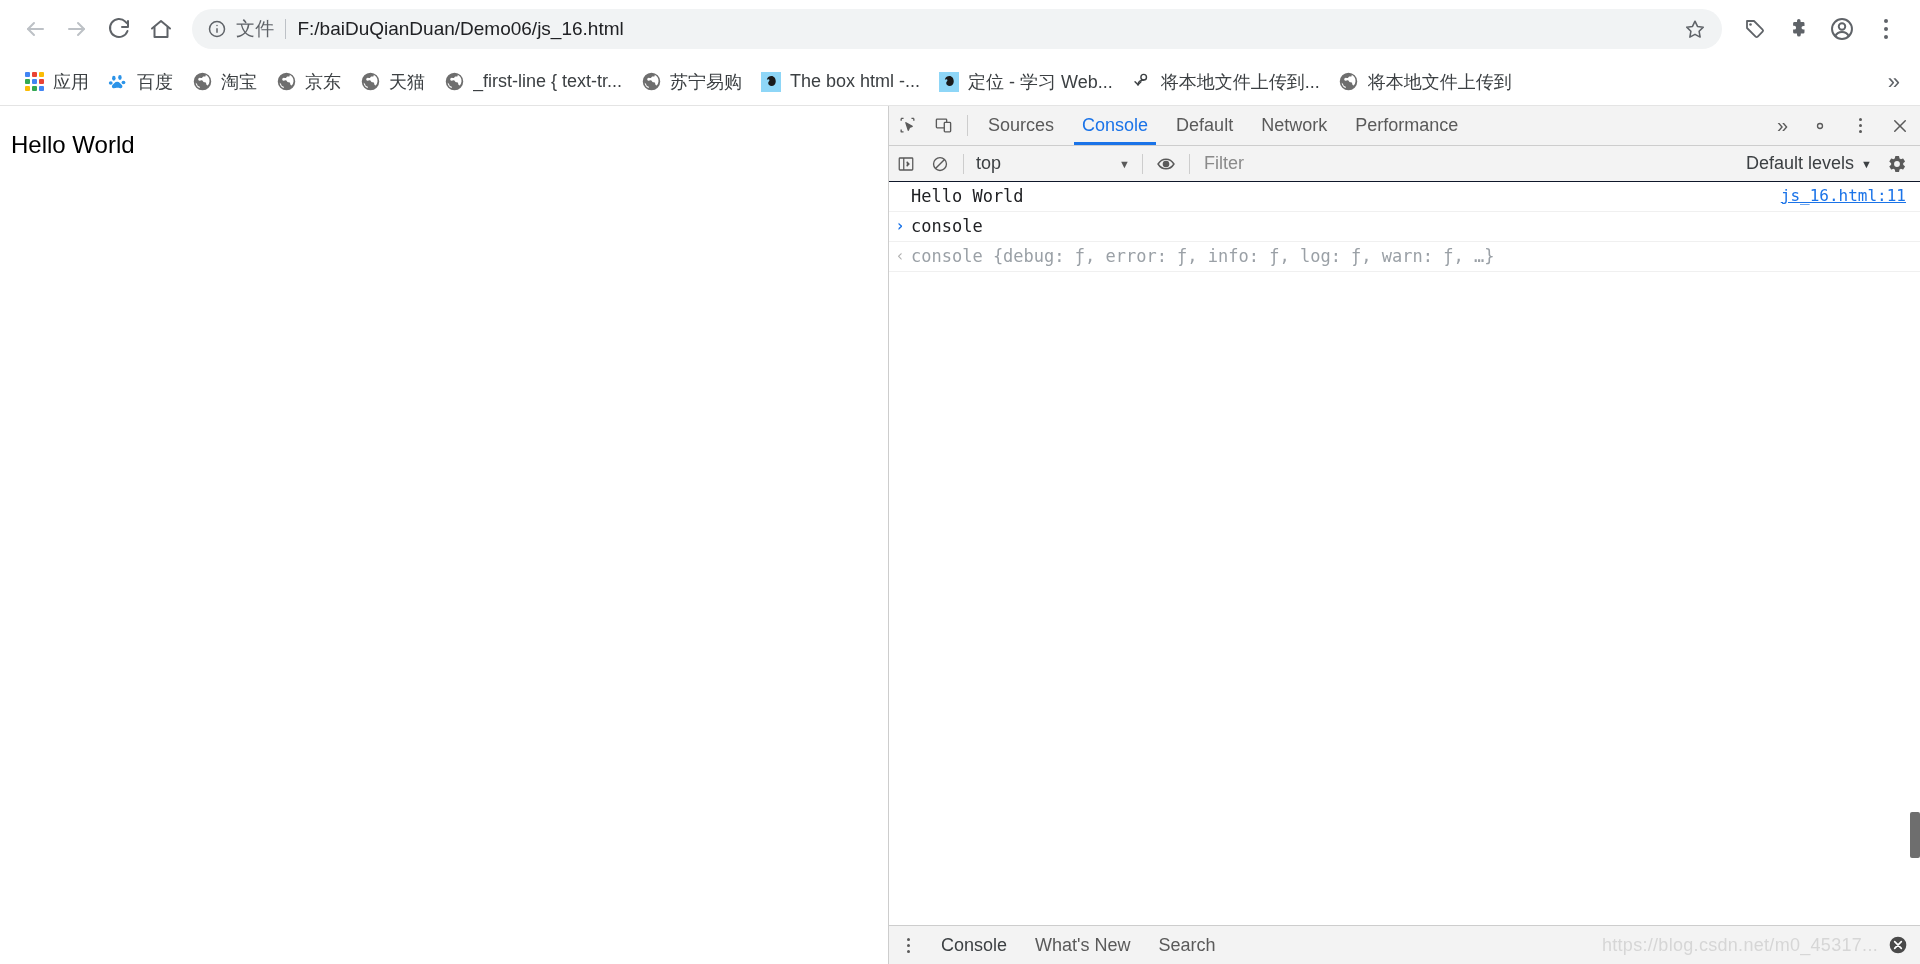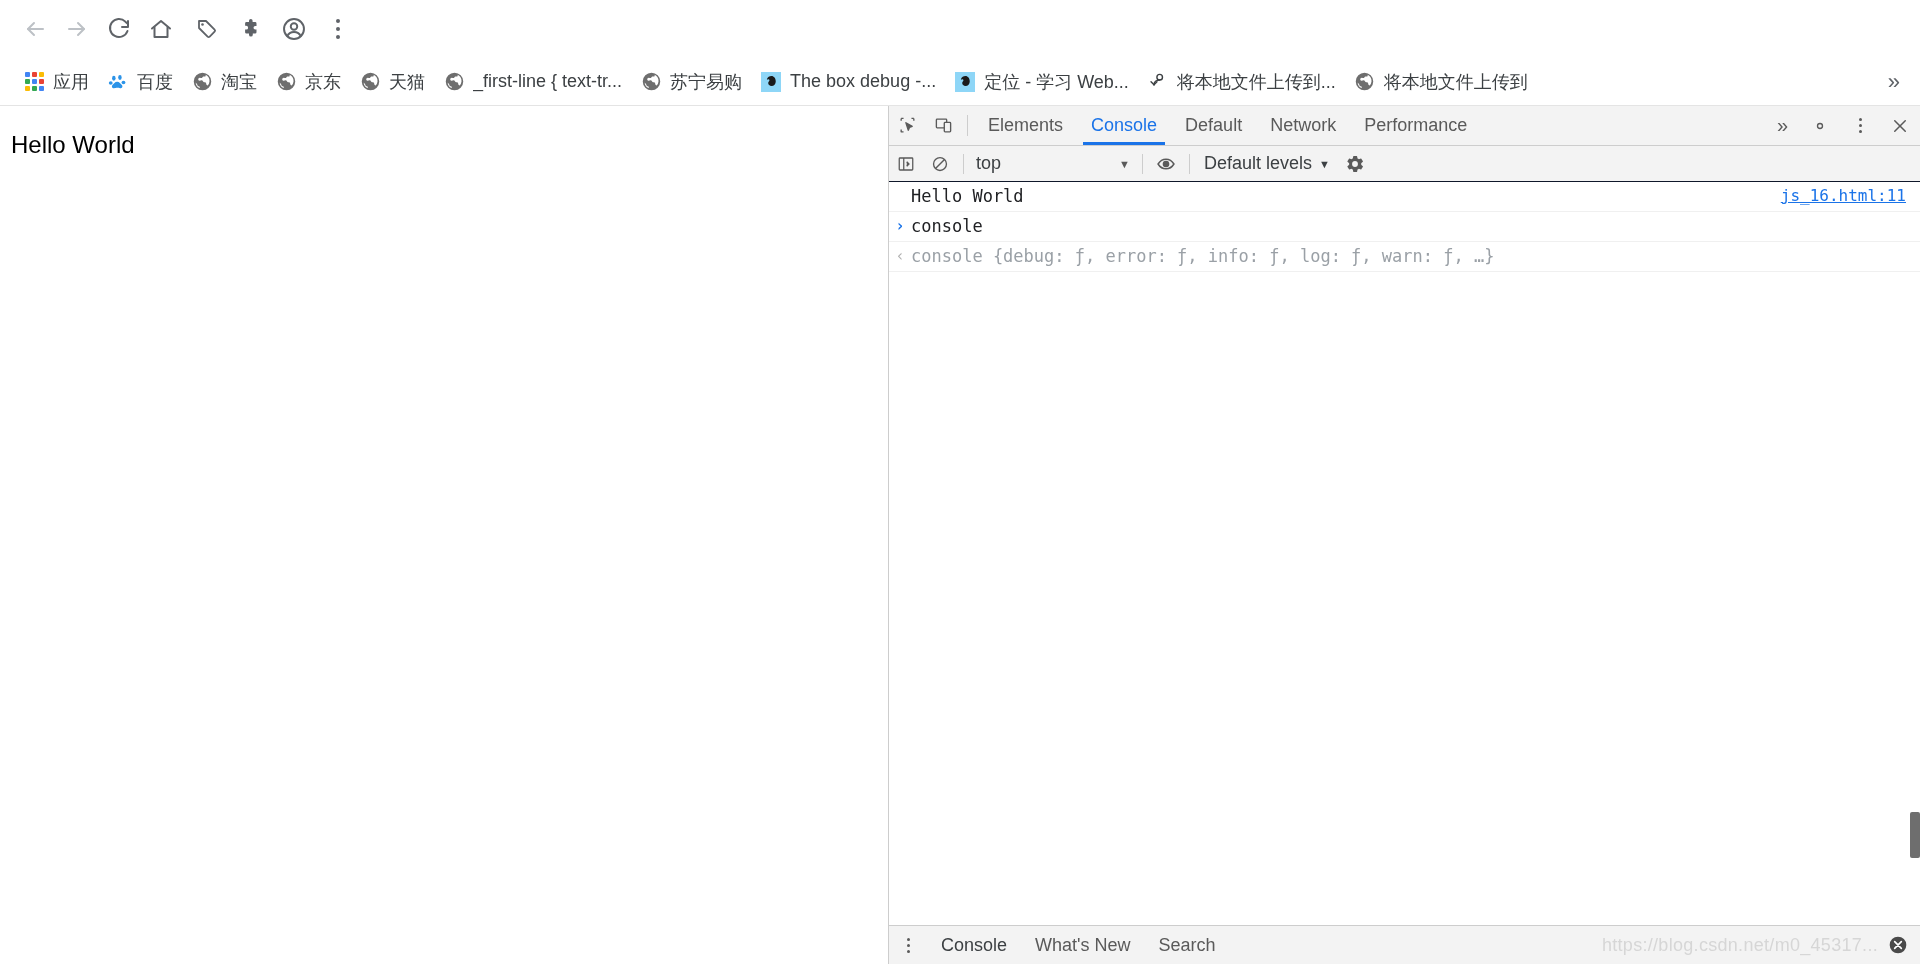--- a/index.html
+++ b/index.html
@@ -460,20 +460,37 @@
           </svg>
       </div>
 
       <div class="nav-btn">
         <svg width="24" height="24" viewBox="0 0 24 24" fill="none" stroke="currentColor" stroke-width="2" stroke-linecap="round" stroke-linejoin="round">
             <path d="M3 11.5 12 4l9 7.5"></path>
             <path d="M5.5 10.5V20h13v-9.5"></path>
           </svg>
       </div>
 
+      <div class="omnibox">
+        <span class="info-icon">
+          <svg width="20" height="20" viewBox="0 0 24 24" fill="none" stroke="currentColor" stroke-width="1.8">
+              <circle cx="12" cy="12" r="9"></circle>
+              <line x1="12" y1="11" x2="12" y2="16.5"></line>
+              <circle cx="12" cy="7.8" r="0.9" fill="currentColor" stroke="none"></circle>
+            </svg>
+        </span>
+        <span class="scheme-label">文件</span>
+        <span class="divider"></span>
+        <span class="url-text">F:/baiDuQianDuan/Demo06/js_16.html</span>
+        <span class="star-icon">
+          <svg width="22" height="22" viewBox="0 0 24 24" fill="none" stroke="currentColor" stroke-width="1.7" stroke-linejoin="round">
+              <polygon points="12 3.5 14.7 9.2 21 10 16.5 14.5 17.6 20.8 12 17.8 6.4 20.8 7.5 14.5 3 10 9.3 9.2"></polygon>
+            </svg>
+        </span>
+      </div>
 
       <div class="toolbar-icon">
         <svg width="24" height="24" viewBox="0 0 24 24" fill="none" stroke="currentColor" stroke-width="1.8" stroke-linejoin="round">
             <path d="M20.6 12.6 12 4H5v7l8.6 8.6a1.5 1.5 0 0 0 2.1 0l4.9-4.9a1.5 1.5 0 0 0 0-2.1z"></path>
             <circle cx="8.5" cy="7.5" r="1.3" fill="currentColor" stroke="none"></circle>
           </svg>
       </div>
 
       <div class="toolbar-icon">
         <svg width="24" height="24" viewBox="0 0 24 24" fill="currentColor">
@@ -576,21 +593,21 @@
       </div>
 
       <div class="bookmark" style="max-width:215px">
         <span class="bm-icon">
           <span class="fav-square">
             <svg width="15" height="15" viewBox="0 0 24 24" fill="#1a1a1a">
                 <path d="M12 3c-3.4 0-6.2 2-7.2 4.8-.4 1.1.2 1.5.9 1.1 1.3-.8 3-.5 3 .9 0 1.6-2 2.3-2 4.4 0 2.6 2.4 4.8 5.3 4.8 4 0 6.8-3 6.8-7.2C18.8 6.6 15.9 3 12 3z"></path>
               </svg>
           </span>
         </span>
-        <span class="bm-label">The box debug -...</span>
+        <span class="bm-label">The box html -...</span>
       </div>
 
       <div class="bookmark" style="max-width:205px">
         <span class="bm-icon">
           <span class="fav-square">
             <svg width="15" height="15" viewBox="0 0 24 24" fill="#1a1a1a">
                 <path d="M12 3c-3.4 0-6.2 2-7.2 4.8-.4 1.1.2 1.5.9 1.1 1.3-.8 3-.5 3 .9 0 1.6-2 2.3-2 4.4 0 2.6 2.4 4.8 5.3 4.8 4 0 6.8-3 6.8-7.2C18.8 6.6 15.9 3 12 3z"></path>
               </svg>
           </span>
         </span>
@@ -637,21 +654,21 @@
       </div>
       <div class="dt-tool-btn">
         <svg width="19" height="19" viewBox="0 0 24 24" fill="none" stroke="currentColor" stroke-width="1.7">
             <rect x="3" y="4" width="13" height="11" rx="1"></rect>
             <rect x="13" y="8" width="8" height="12" rx="1" fill="#f3f3f3"></rect>
           </svg>
       </div>
       <div class="dt-sep"></div>
 
       <div class="dt-tab">
-          <span>Elements</span>
+          <span>Sources</span>
         </div>
       <div class="dt-tab active">
           <span>Console</span>
         </div>
       <div class="dt-tab">
           <span>Default</span>
         </div>
       <div class="dt-tab">
           <span>Network</span>
         </div>
@@ -702,20 +719,21 @@
         <span class="caret">▼</span>
       </div>
       <div class="fb-sep"></div>
       <div class="fb-btn">
         <svg width="20" height="20" viewBox="0 0 24 24" fill="none" stroke="currentColor" stroke-width="1.8">
             <path d="M2.5 12S6 6.2 12 6.2 21.5 12 21.5 12 18 17.8 12 17.8 2.5 12 2.5 12z"></path>
             <circle cx="12" cy="12" r="3.1" fill="currentColor"></circle>
           </svg>
       </div>
       <div class="fb-sep"></div>
+      <div class="filter-input">Filter</div>
       <div class="levels-select">
         <span>Default levels</span>
         <span class="caret">▼</span>
       </div>
       <div class="fb-btn" style="margin-right:6px">
         <svg width="20" height="20" viewBox="0 0 24 24" fill="currentColor">
             <path d="M19.4 13a7.6 7.6 0 0 0 .1-1 7.6 7.6 0 0 0-.1-1l2-1.6a.5.5 0 0 0 .1-.6l-1.9-3.2a.5.5 0 0 0-.6-.2l-2.3.9a7 7 0 0 0-1.7-1l-.4-2.4a.5.5 0 0 0-.5-.4h-3.8a.5.5 0 0 0-.5.4l-.4 2.4a7 7 0 0 0-1.7 1l-2.3-.9a.5.5 0 0 0-.6.2L2.9 8.8a.5.5 0 0 0 .1.6L5 11a7.6 7.6 0 0 0 0 2l-2 1.6a.5.5 0 0 0-.1.6l1.9 3.2a.5.5 0 0 0 .6.2l2.3-.9a7 7 0 0 0 1.7 1l.4 2.4a.5.5 0 0 0 .5.4h3.8a.5.5 0 0 0 .5-.4l.4-2.4a7 7 0 0 0 1.7-1l2.3.9a.5.5 0 0 0 .6-.2l1.9-3.2a.5.5 0 0 0-.1-.6zM12 15.5A3.5 3.5 0 1 1 12 8.5a3.5 3.5 0 0 1 0 7z"></path>
           </svg>
       </div>
     </div>

